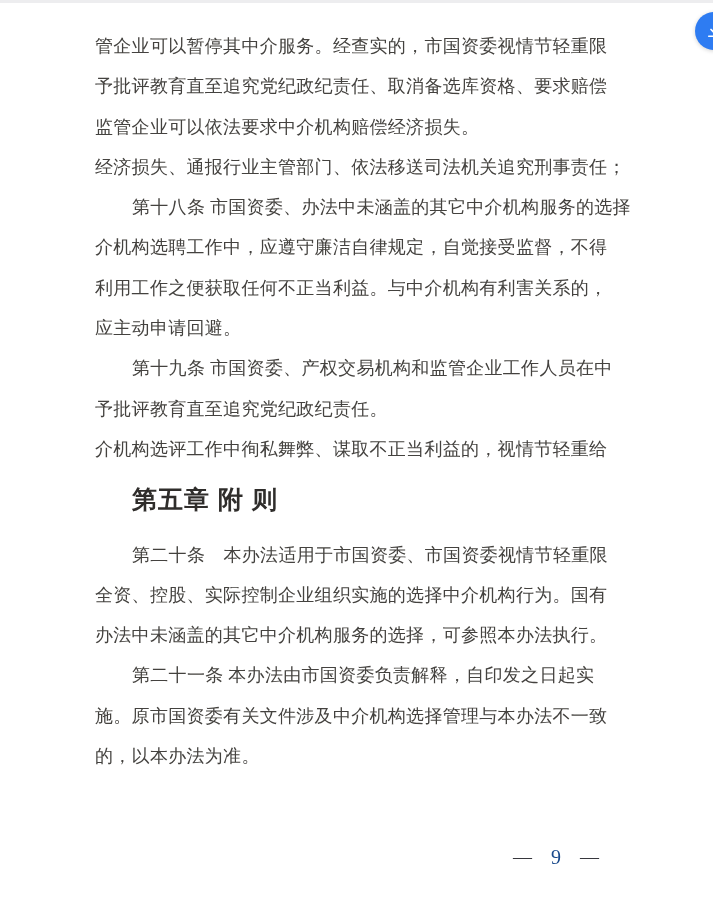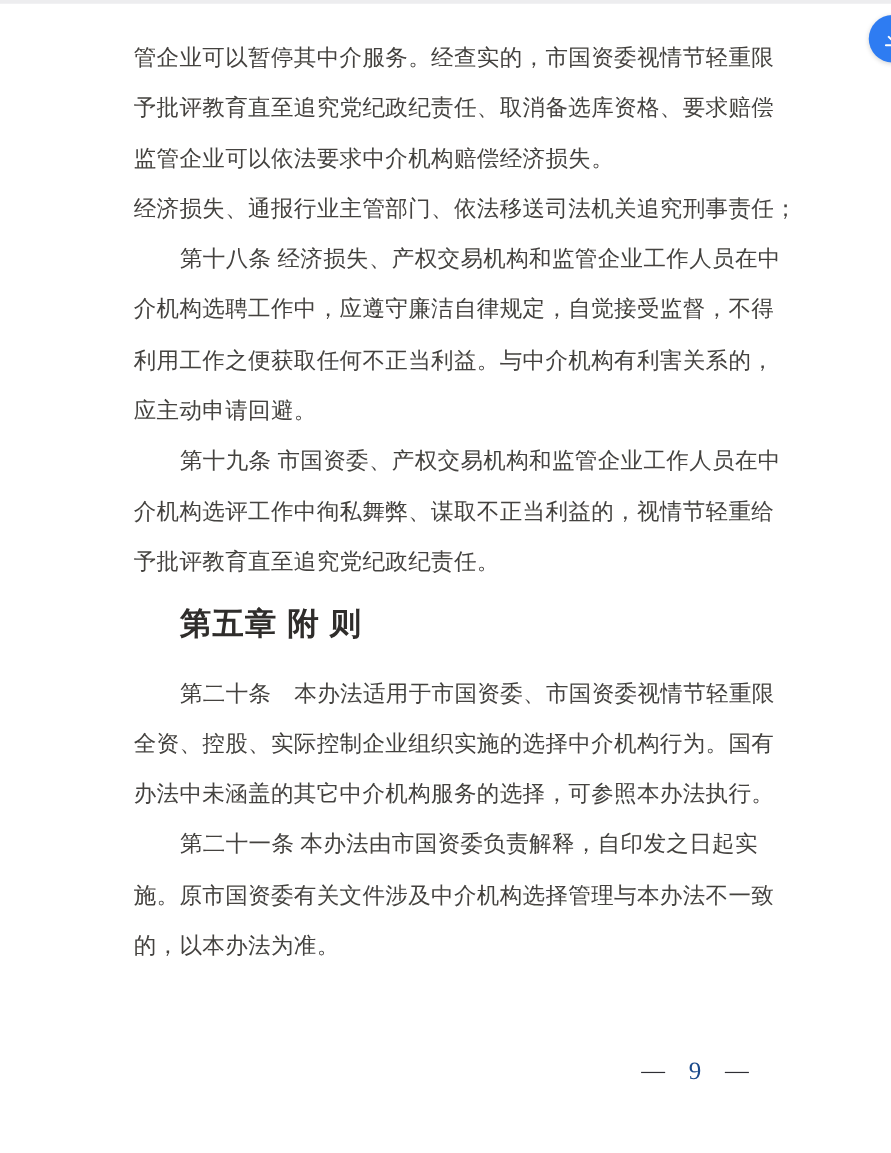--- a/index.html
+++ b/index.html
@@ -36,21 +36,20 @@
     cursor: pointer;
   }
   .doc-body {
     position: absolute;
     left: 95px;
     top: 26px;
     width: 532px;
     color: #44423f;
     font-size: 18px;
     letter-spacing: 0.3px;
-    margin-left: 12px;
   }
   .block { margin: 0; }
   .line {
     height: 40.3px;
     line-height: 40.3px;
     white-space: nowrap;
   }
   .line.indent { padding-left: 37px; }
   .block.heading {
     margin-top: 10px;
@@ -95,29 +94,29 @@
 </div>
 
 <div class="doc-body">
     <div class="block body">
       <div class="line">管企业可以暂停其中介服务。经查实的，市国资委视情节轻重限</div>
       <div class="line">予批评教育直至追究党纪政纪责任、取消备选库资格、要求赔偿</div>
       <div class="line">监管企业可以依法要求中介机构赔偿经济损失。</div>
       <div class="line">经济损失、通报行业主管部门、依法移送司法机关追究刑事责任；</div>
     </div>
     <div class="block body">
-      <div class="line indent">第十八条 经济损失、产权交易机构和监管企业工作人员在中</div>
+      <div class="line indent">第十八条 市国资委、办法中未涵盖的其它中介机构服务的选择</div>
       <div class="line">介机构选聘工作中，应遵守廉洁自律规定，自觉接受监督，不得</div>
       <div class="line">利用工作之便获取任何不正当利益。与中介机构有利害关系的，</div>
       <div class="line">应主动申请回避。</div>
     </div>
     <div class="block body">
       <div class="line indent">第十九条 市国资委、产权交易机构和监管企业工作人员在中</div>
+      <div class="line">予批评教育直至追究党纪政纪责任。</div>
       <div class="line">介机构选评工作中徇私舞弊、谋取不正当利益的，视情节轻重给</div>
-      <div class="line">予批评教育直至追究党纪政纪责任。</div>
     </div>
     <div class="block heading">
       <div class="line indent">第五章 附 则</div>
     </div>
     <div class="block body">
       <div class="line indent">第二十条　本办法适用于市国资委、市国资委视情节轻重限</div>
       <div class="line">全资、控股、实际控制企业组织实施的选择中介机构行为。国有</div>
       <div class="line">办法中未涵盖的其它中介机构服务的选择，可参照本办法执行。</div>
     </div>
     <div class="block body">

